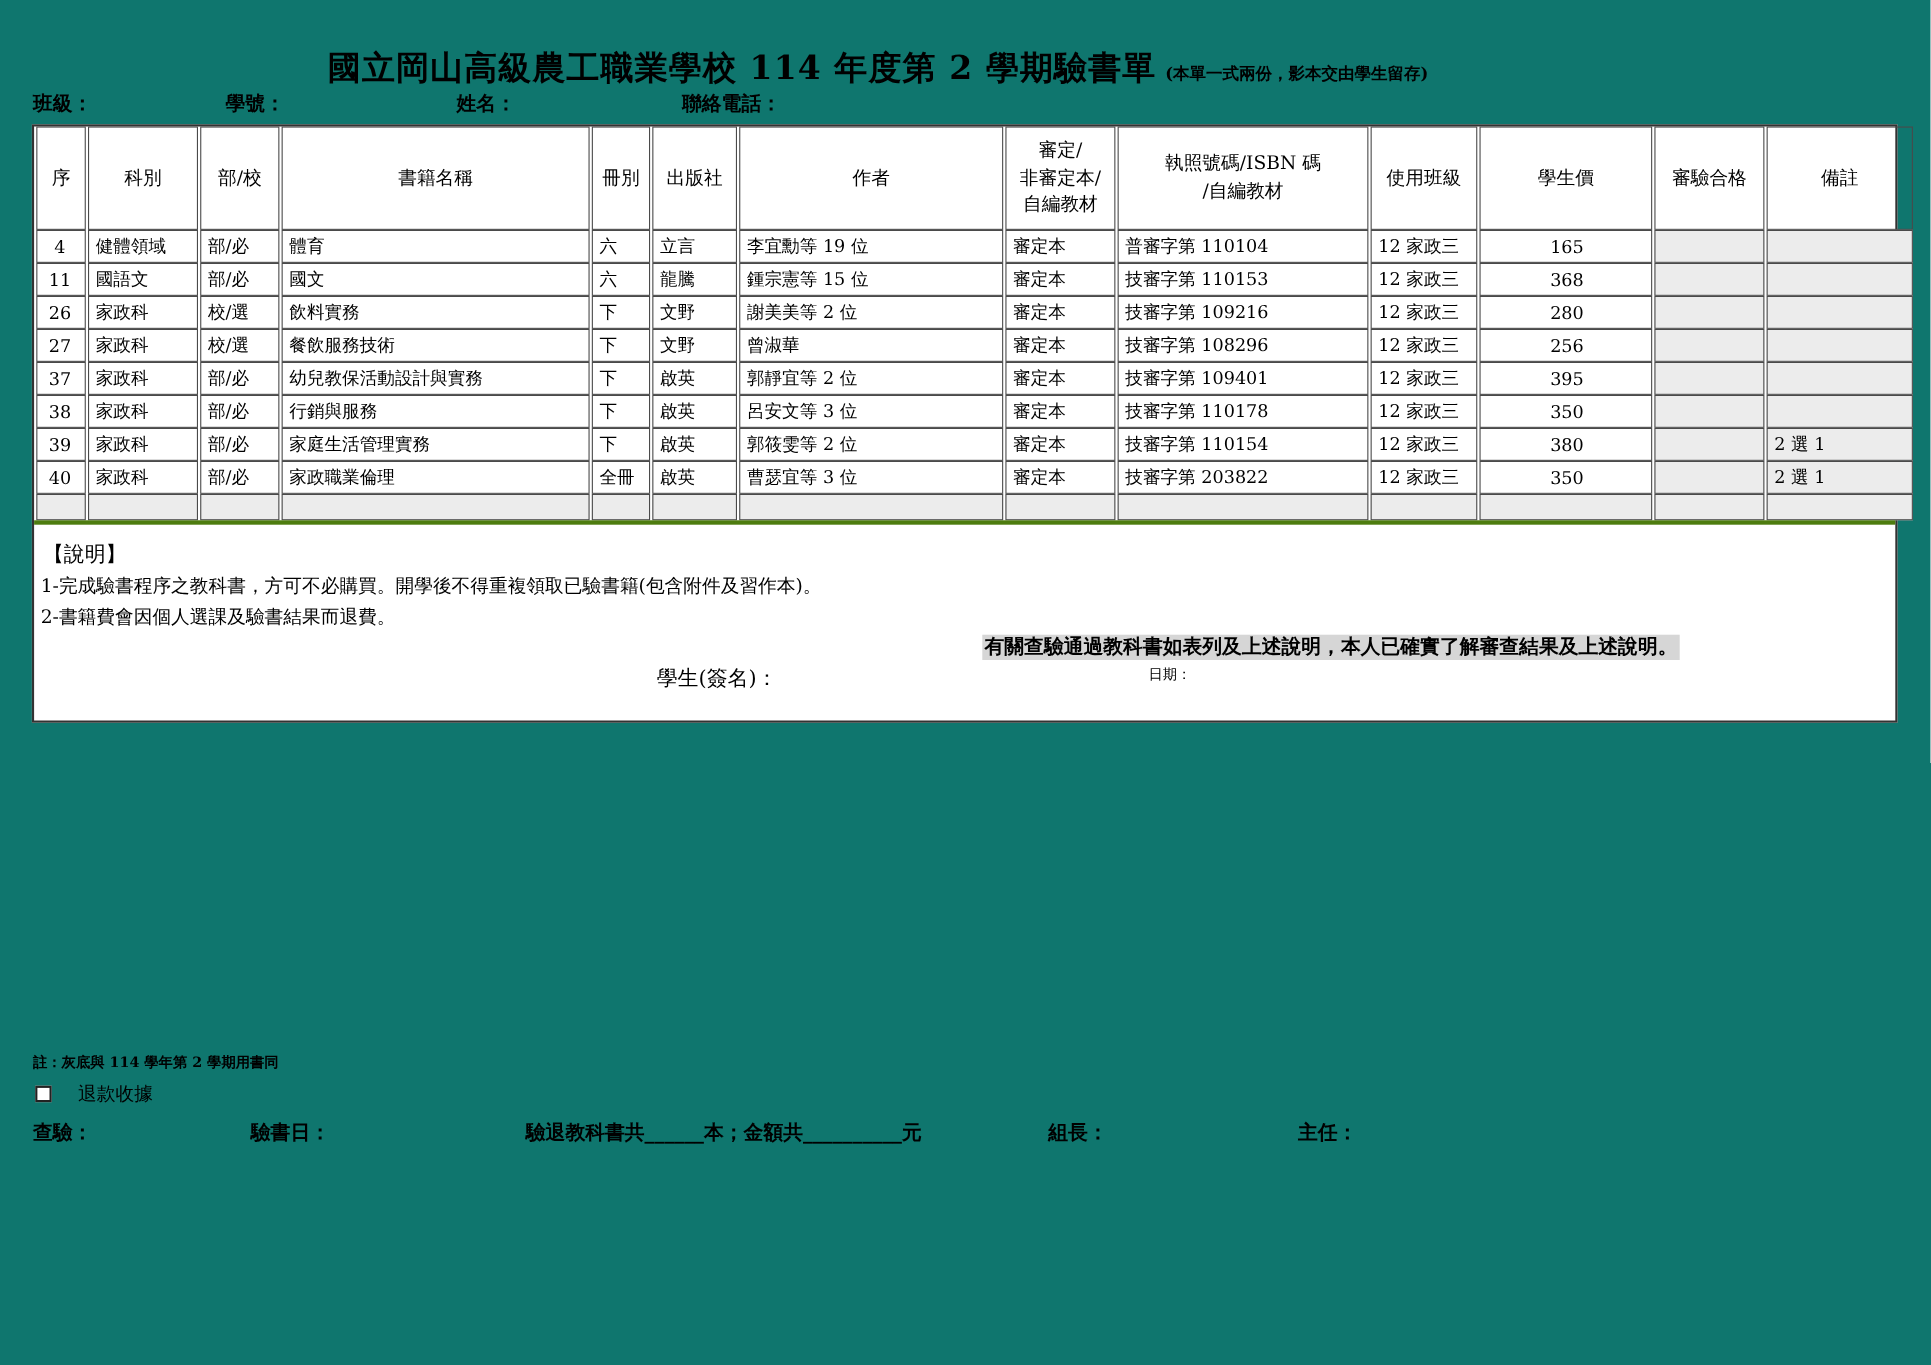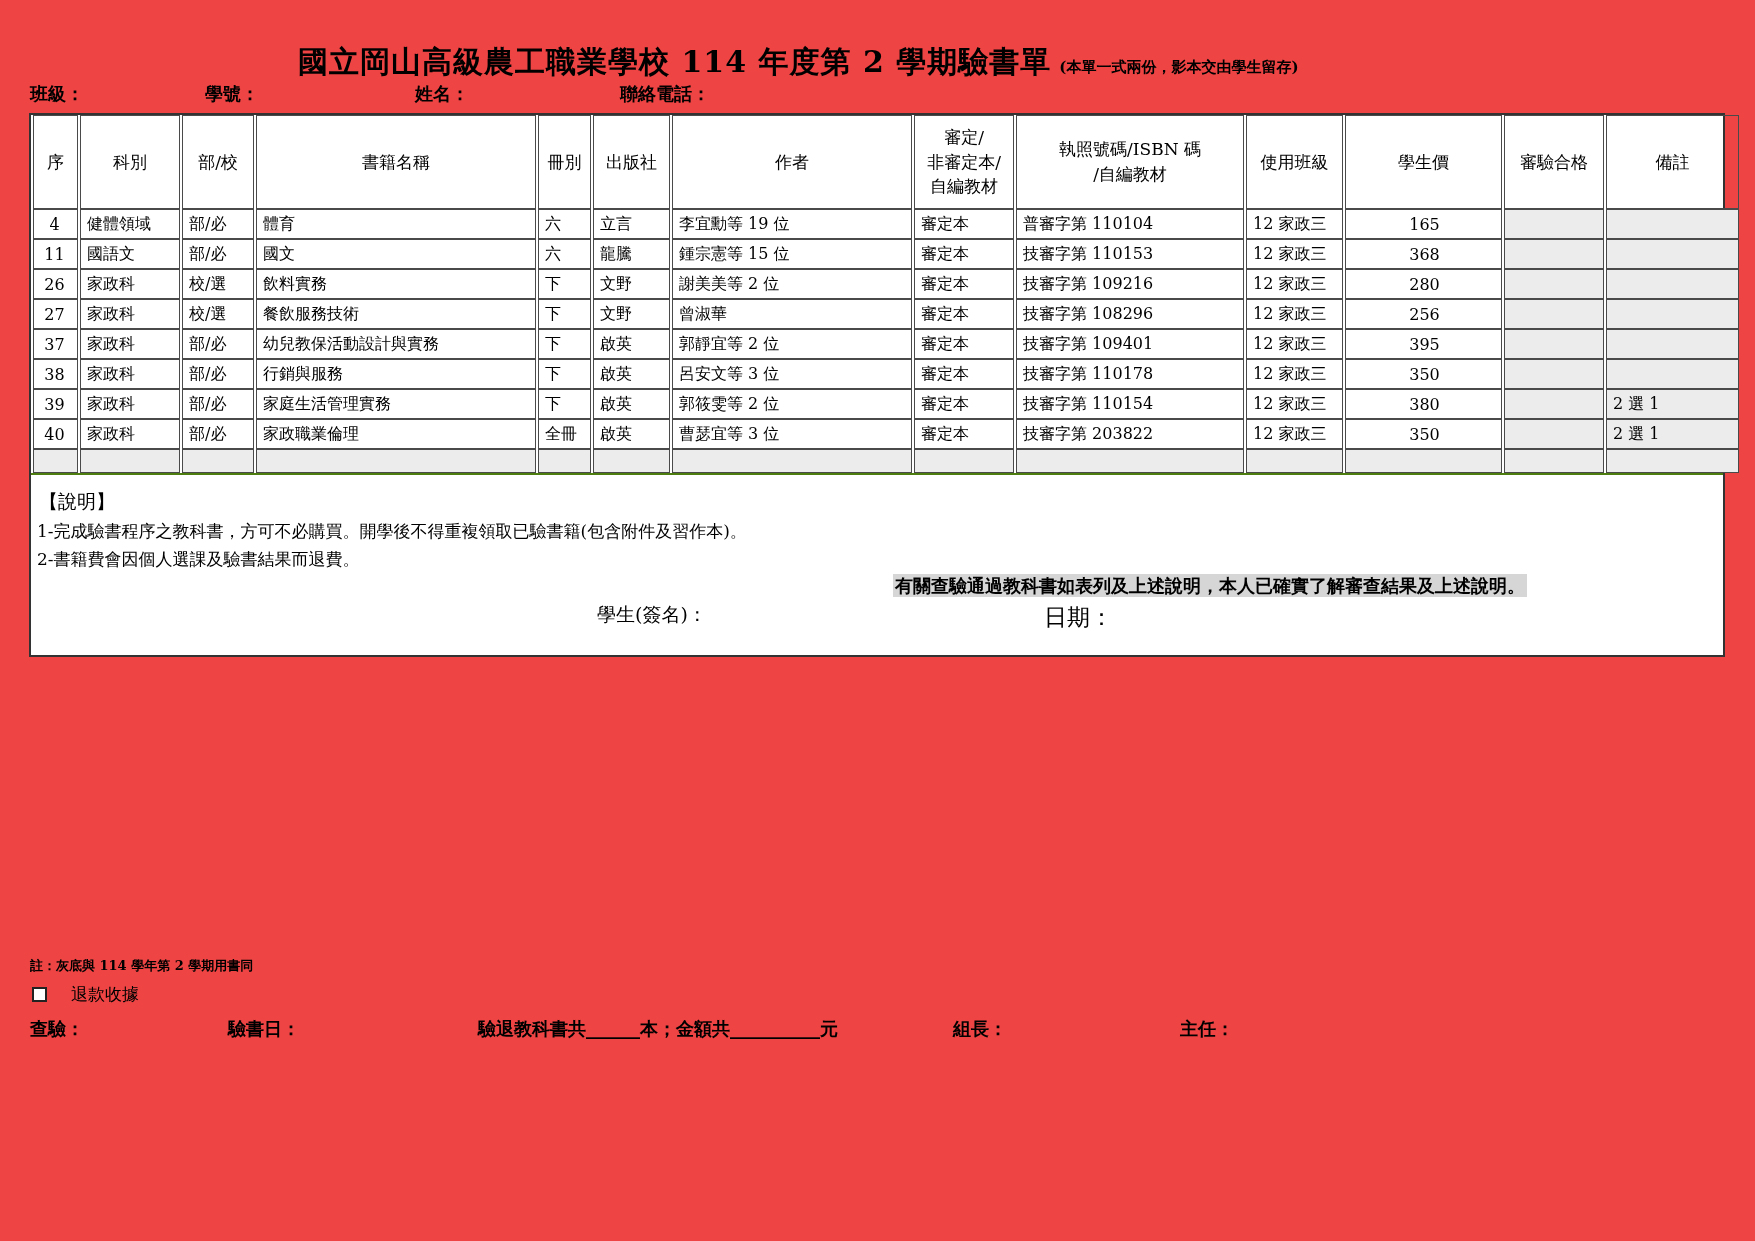--- a/index.html
+++ b/index.html
@@ -1,21 +1,21 @@
 <!DOCTYPE html>
 <html><head>
 <meta charset="utf-8">
 <style>
   * { box-sizing: border-box; }
   html, body { margin: 0; padding: 0; background: #ffffff; }
   .page {
     position: relative;
     width: 1755px;
     height: 1241px;
-    background: #ef4444;
+    background: #0f766e;
     color: #000;
     font-family: "DejaVu Serif", "Liberation Serif", serif;
     overflow: hidden;
   }
 
   
   .title-line { position: absolute; top: 42px; left: 298px; white-space: nowrap; }
   .title { font-size: 30px; font-weight: bold; letter-spacing: 1px; }
   .title-note { font-size: 15px; font-weight: bold; margin-left: 8px; }
 
@@ -62,28 +62,28 @@
     font-size: 16px;
     text-align: left;
     padding-left: 6px;
   }
   .book-table td:nth-child(1) { text-align: center; padding-left: 2px; }
   .book-table td:nth-child(11) { text-align: center; font-weight: normal; }
   .book-table td:nth-child(12), .book-table td:nth-child(13) { background: #ececec; }
   .book-table tr.empty-row td { background: #ececec; height: 24px; }
 
   
-  .notes { position: relative; border-top: 2px solid #4d7c0f; height: 182px; }
+  .notes { position: relative; border-top: 4px solid #4d7c0f; height: 182px; }
   .notes-heading { font-size: 19px; margin: 14px 0 2px 8px; }
   .note-item { font-size: 17px; line-height: 28px; margin-left: 6px; white-space: nowrap; }
   .confirm-line { text-align: right; padding-right: 196px; margin-top: 1px; white-space: nowrap; padding-left: 32px; }
   .confirm-text { background: #d6d6d6; font-weight: bold; font-size: 18px; padding: 1px 2px; }
   .sig-line { position: relative; height: 34px; margin-top: 4px; }
   .sig-label  { position: absolute; left: 566px; font-size: 19px; }
-  .date-label { position: absolute; left: 1013px; font-size: 23px; }
+  .date-label { position: absolute; left: 1013px; font-size: 13px; }
 
   
   .gray-note { position: absolute; top: 957px; left: 30px; font-size: 13px; font-weight: bold; }
   .checkbox-line { position: absolute; top: 983px; left: 32px; display: flex; align-items: center; gap: 24px; }
   .checkbox-box { width: 15px; height: 15px; border: 2px solid #222; display: inline-block; background: #fff; }
   .checkbox-label { font-size: 17px; }
   .bottom-line { position: absolute; top: 1017px; left: 0; width: 100%; height: 32px; }
   .bottom-label { position: absolute; font-size: 18px; font-weight: bold; white-space: nowrap; }
   .lbl-inspect { left: 30px; }
   .lbl-inspect-date { left: 228px; }

